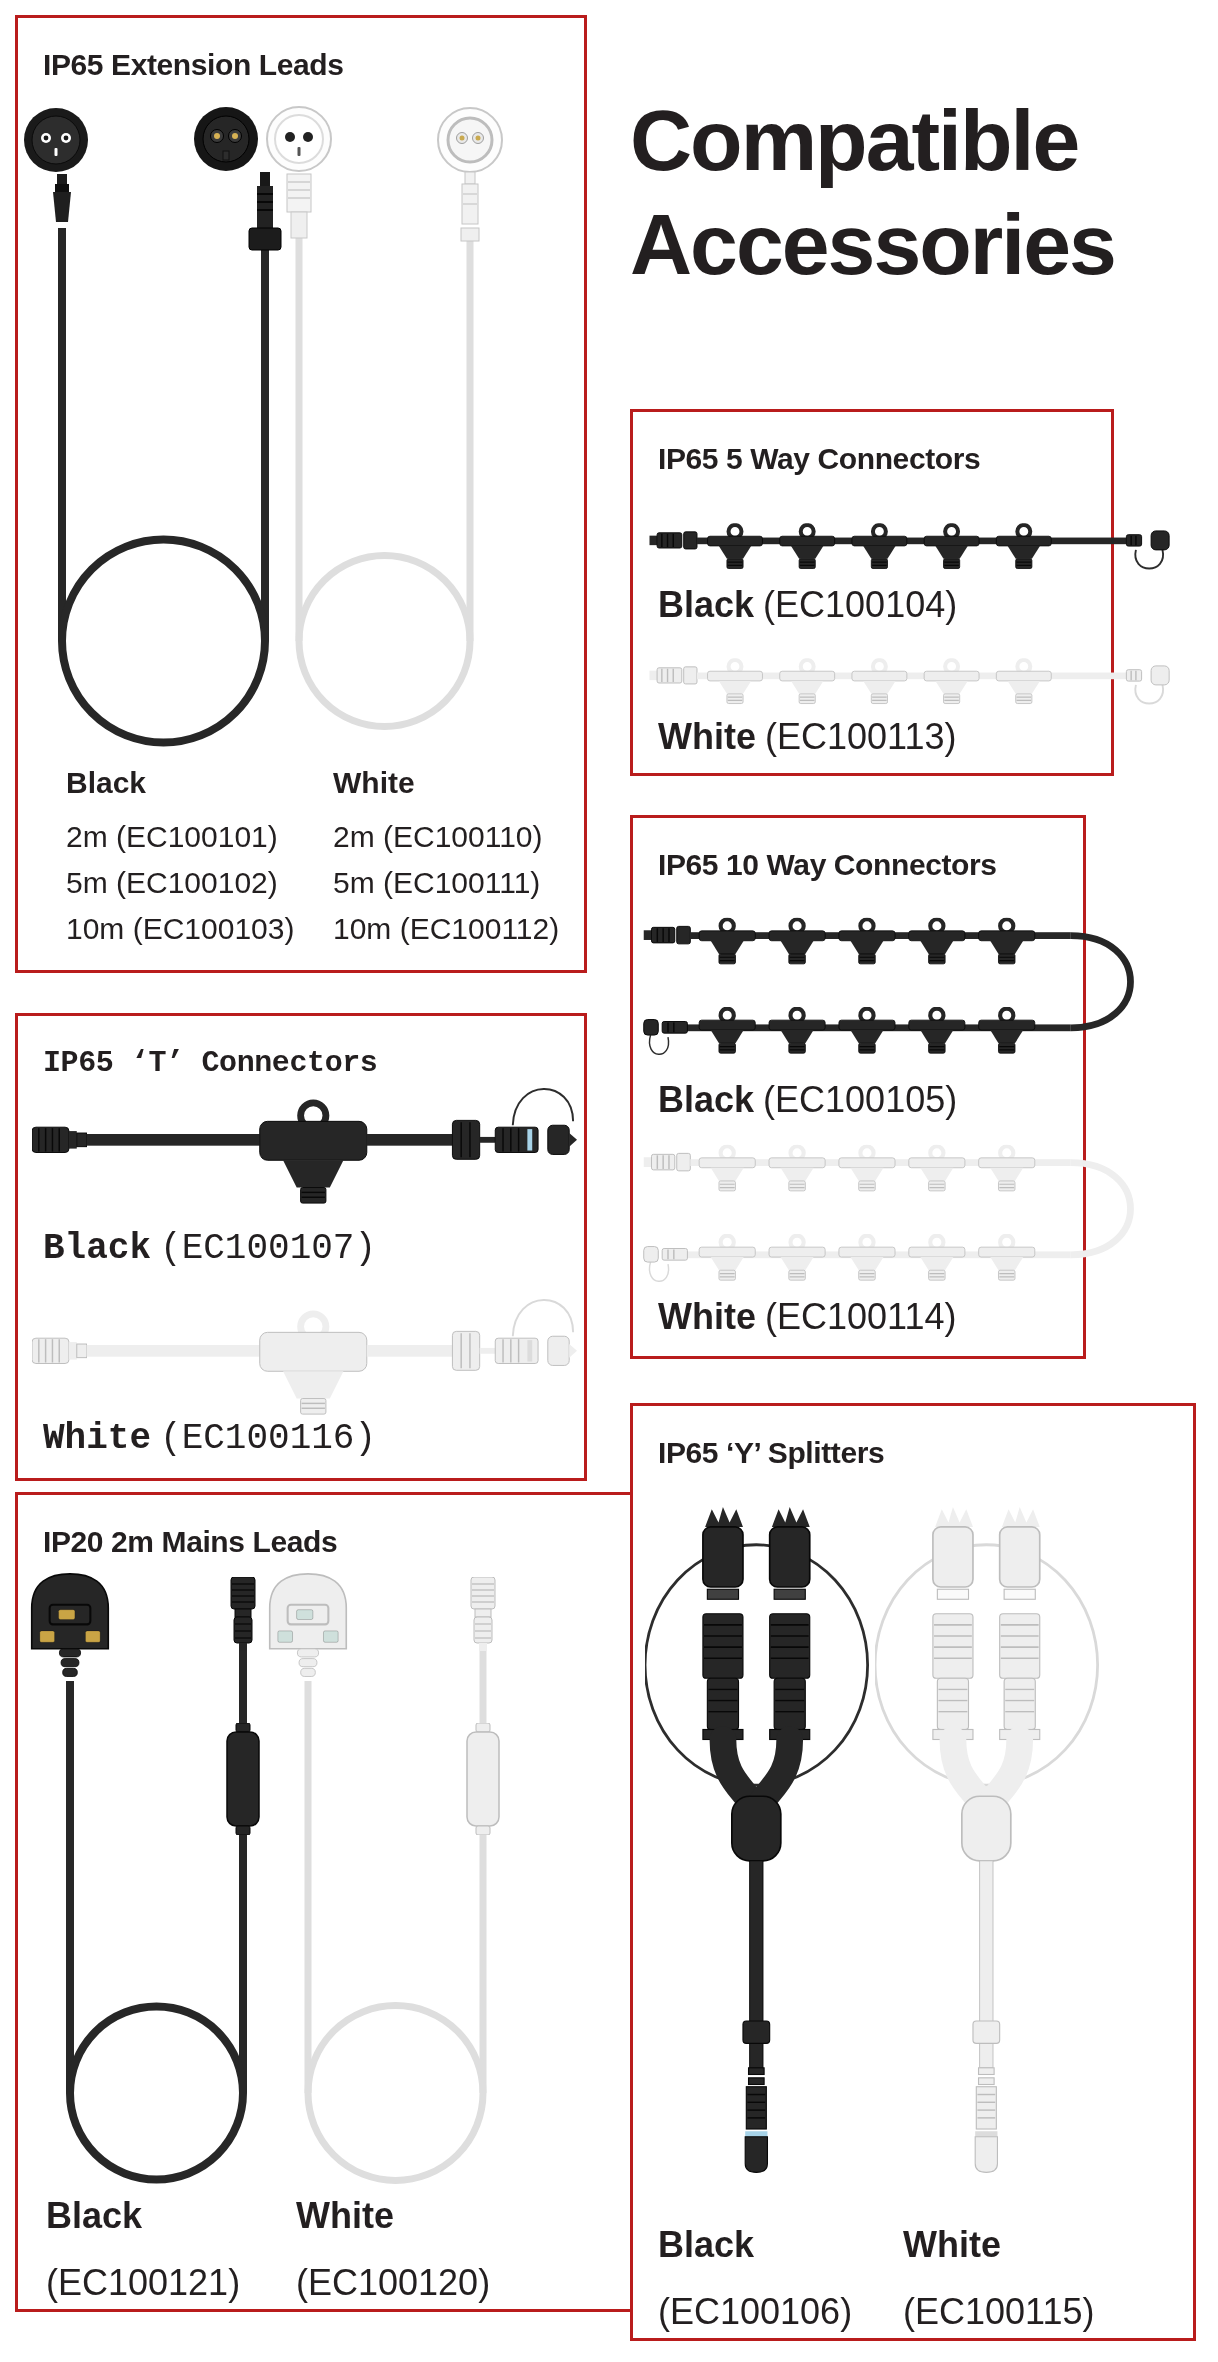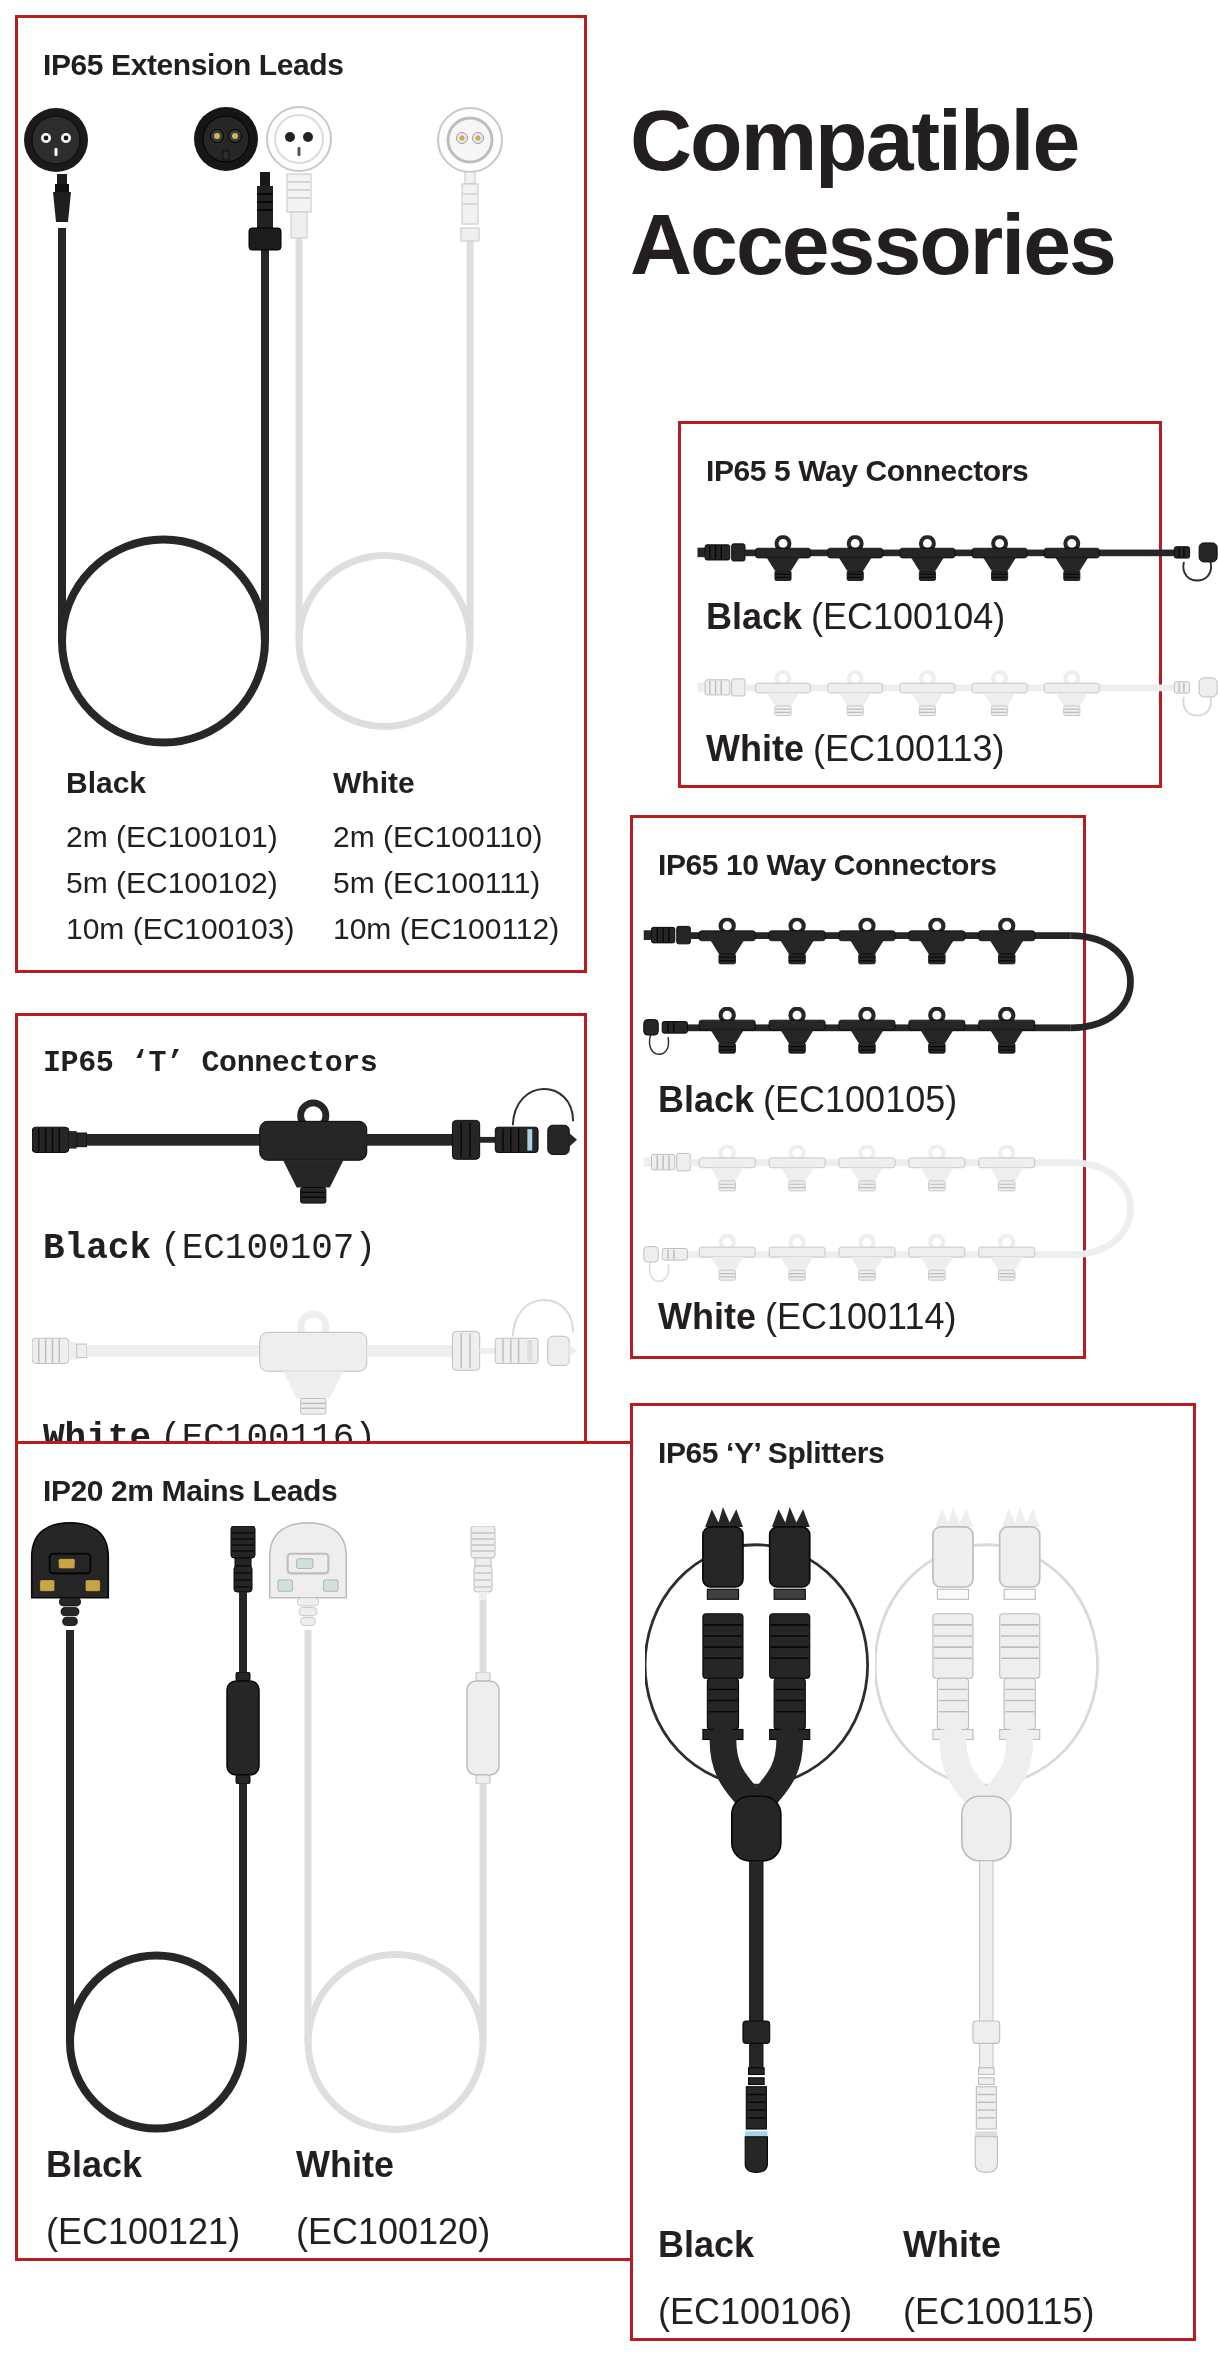--- a/index.html
+++ b/index.html
@@ -269,21 +269,21 @@
       <div class="ln">10m (EC100103)</div>
     </div>
     <div class="col" style="left:315px;top:748px;">
       <h3>White</h3>
       <div class="ln">2m (EC100110)</div>
       <div class="ln">5m (EC100111)</div>
       <div class="ln">10m (EC100112)</div>
     </div>
   </section>
 
-  <section class="panel" style="left:630px;top:421px;width:484px;height:367px;margin-left:48px;">
+  <section class="panel" style="left:630px;top:409px;width:484px;height:367px;">
     <h2 class="panel-title">IP65 5 Way Connectors</h2>
     <svg class="illus" width="560" height="361" viewBox="0 0 560 361">
       <use href="#sym-5way" class="v-black" x="10" y="98" width="545" height="76"></use>
       <use href="#sym-5way" class="v-white" x="10" y="233" width="545" height="76"></use>
     </svg>
     <div class="code-line" style="left:25px;top:172px;"><span class="b">Black</span><span>(EC100104)</span></div>
     <div class="code-line" style="left:25px;top:304px;"><span class="b">White</span><span>(EC100113)</span></div>
   </section>
 
   <section class="panel" style="left:630px;top:815px;width:456px;height:544px;">
@@ -299,21 +299,21 @@
   <section class="panel" style="left:15px;top:1013px;width:572px;height:468px;font-family:Liberation Mono, monospace;">
     <h2 class="panel-title">IP65 ‘T’ Connectors</h2>
     <svg class="illus" width="566" height="462" viewBox="0 0 566 462">
       <use href="#sym-tconn" class="v-black" x="14" y="45" width="545" height="146"></use>
       <use href="#sym-tconn" class="v-white" x="14" y="256" width="545" height="146"></use>
     </svg>
     <div class="code-line" style="left:25px;top:212px;"><span class="b">Black</span><span>(EC100107)</span></div>
     <div class="code-line" style="left:25px;top:402px;"><span class="b">White</span><span>(EC100116)</span></div>
   </section>
 
-  <section class="panel" style="left:15px;top:1441px;width:632px;height:820px;">
+  <section class="panel" style="left:15px;top:1492px;width:632px;height:820px;">
     <h2 class="panel-title">IP20 2m Mains Leads</h2>
     <svg class="illus" width="566" height="814" viewBox="0 0 566 814">
       <path d="M52,186 V598" stroke="#272727" stroke-width="8" fill="none"></path>
       <path d="M225,152 V232" stroke="#272727" stroke-width="8" fill="none"></path>
       <path d="M225,336 V598" stroke="#272727" stroke-width="8" fill="none"></path>
       <circle cx="138.5" cy="598" r="86.5" fill="none" stroke="#272727" stroke-width="8"></circle>
       <path d="M290,186 V598" stroke="#dedede" stroke-width="7" fill="none"></path>
       <path d="M465,152 V232" stroke="#dedede" stroke-width="7" fill="none"></path>
       <path d="M465,336 V598" stroke="#dedede" stroke-width="7" fill="none"></path>
       <circle cx="377.5" cy="598" r="87.5" fill="none" stroke="#dedede" stroke-width="7"></circle>

